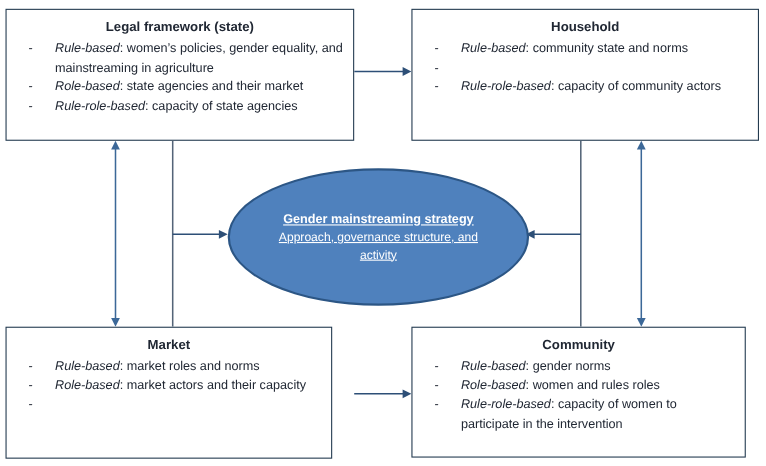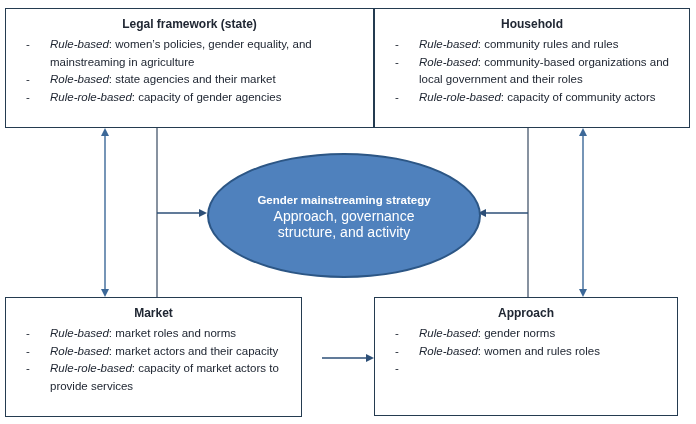--- a/index.html
+++ b/index.html
@@ -15,24 +15,24 @@
   .box-title{text-align:center;font-weight:bold;font-size:12px;padding-top:7px;line-height:16px;}
   .items{margin-top:4px;}
   .item{display:flex;padding:0 8px 0 14px;}
   .dash{flex:0 0 30px;padding-left:6px;box-sizing:border-box;}
   .item-text{flex:1 1 auto;}
   .item-text i{font-style:italic;}
   .ellipse{
     position:absolute;left:207px;top:153px;width:274px;height:125px;border-radius:50%;
     background:#4f81bd;border:2px solid #2c5685;box-sizing:border-box;
     display:flex;flex-direction:column;align-items:center;justify-content:center;
-    color:#ffffff;text-align:center;padding:0 44px;
+    color:#ffffff;text-align:center;padding:0 44px;text-decoration:underline;
   }
   .ellipse-title{font-weight:bold;font-size:11.5px;line-height:16px;}
-  .ellipse-sub{font-size:14px;line-height:16px;}
+  .ellipse-sub{font-size:11px;line-height:16px;}
   .c-line{stroke:#546478;stroke-width:1.4;}
   .c-arrow{stroke:#2d4f77;stroke-width:1.4;}
   .c-head{fill:#2d4f77;stroke:none;}
   .c-double{stroke:#3c6898;stroke-width:1.4;}
   .c-dhead{fill:#3c6898;stroke:none;}
 </style>
 </head>
 <body>
 
 <div id="canvas">
@@ -67,48 +67,47 @@
       <polygon class="c-head" points="207,213 199,209 199,217"></polygon>
     </g>
 
     <g>
       <line class="c-line" x1="528" y1="128" x2="528" y2="297"></line>
       <line class="c-arrow" x1="528" y1="213" x2="485" y2="213"></line>
       <polygon class="c-head" points="478,213 486,209 486,217"></polygon>
     </g>
   </svg>
 
-  <div class="box" style="left:5px;top:8px;width:369px;height:120px">
+  <div class="box" style="left:5px;top:8px;width:317px;height:120px">
     <div class="box-title">Legal framework (state)</div>
     <div class="items">
       <div class="item">
         <span class="dash">-</span>
         <span class="item-text"><i>Rule-based</i><span>: women’s policies, gender equality, and mainstreaming in agriculture</span></span>
       </div>
       <div class="item">
         <span class="dash">-</span>
         <span class="item-text"><i>Role-based</i><span>: state agencies and their market</span></span>
       </div>
       <div class="item">
         <span class="dash">-</span>
-        <span class="item-text"><i>Rule-role-based</i><span>: capacity of gender agencies</span></span>
+        <span class="item-text"><i>Rule-role-based</i><span>: capacity of state agencies</span></span>
       </div>
     </div>
   </div>
 
   <div class="box" style="left:374px;top:8px;width:316px;height:120px">
     <div class="box-title">Household</div>
     <div class="items">
       <div class="item">
         <span class="dash">-</span>
-        <span class="item-text"><i>Rule-based</i><span>: community rules and rules</span></span>
+        <span class="item-text"><i>Rule-based</i><span>: community state and norms</span></span>
       </div>
       <div class="item">
         <span class="dash">-</span>
-        <span class="item-text"><i>Role-based</i><span>: community-based organizations and local government and their roles</span></span>
       </div>
       <div class="item">
         <span class="dash">-</span>
         <span class="item-text"><i>Rule-role-based</i><span>: capacity of community actors</span></span>
       </div>
     </div>
   </div>
 
   <div class="ellipse">
     <div class="ellipse-title">Gender mainstreaming strategy</div>
@@ -121,35 +120,35 @@
       <div class="item">
         <span class="dash">-</span>
         <span class="item-text"><i>Rule-based</i><span>: market roles and norms</span></span>
       </div>
       <div class="item">
         <span class="dash">-</span>
         <span class="item-text"><i>Role-based</i><span>: market actors and their capacity</span></span>
       </div>
       <div class="item">
         <span class="dash">-</span>
-        <span class="item-text"><i>Rule-role-based</i><span>: capacity of market actors to provide services</span></span>
       </div>
     </div>
   </div>
 
   <div class="box" style="left:374px;top:297px;width:304px;height:119px">
-    <div class="box-title">Approach</div>
+    <div class="box-title">Community</div>
     <div class="items">
       <div class="item">
         <span class="dash">-</span>
         <span class="item-text"><i>Rule-based</i><span>: gender norms</span></span>
       </div>
       <div class="item">
         <span class="dash">-</span>
         <span class="item-text"><i>Role-based</i><span>: women and rules roles</span></span>
       </div>
       <div class="item">
         <span class="dash">-</span>
+        <span class="item-text"><i>Rule-role-based</i><span>: capacity of women to participate in the intervention</span></span>
       </div>
     </div>
   </div>
 
 </div>
 
 </body></html>

